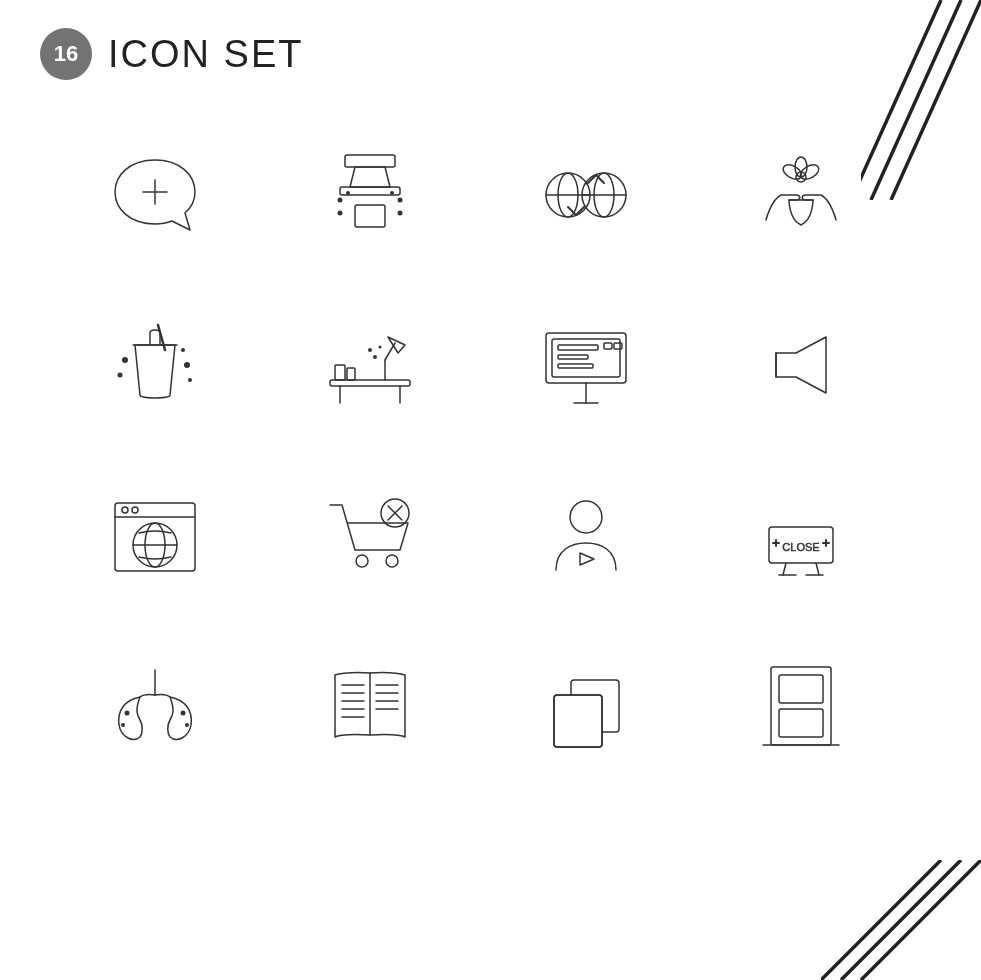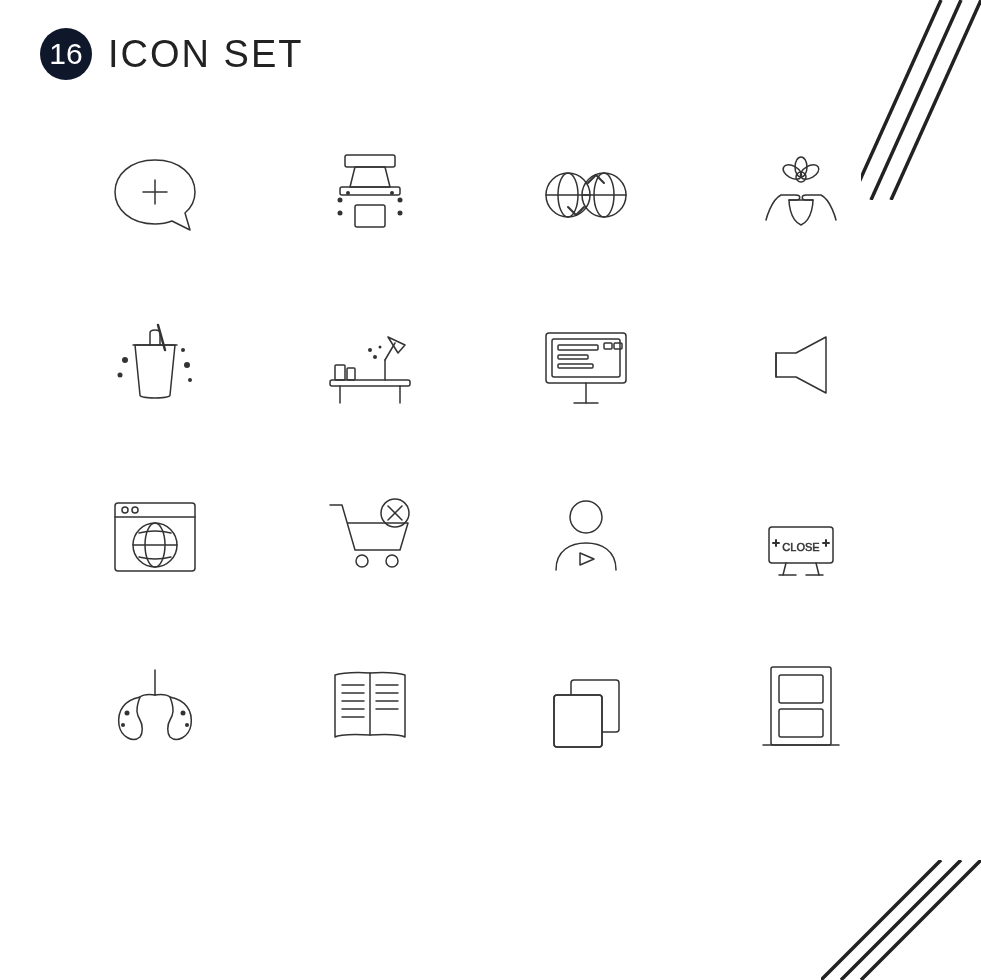--- a/index.html
+++ b/index.html
@@ -12,24 +12,24 @@
       overflow: hidden;
     }
 
     
     .header {
       display: flex;
       align-items: center;
       padding: 28px 40px 10px 40px;
     }
     .badge {
-      background: #0f172a;
+      background: #737373;
       color: white;
-      font-size: 30px;
-      font-weight: normal;
+      font-size: 22px;
+      font-weight: bold;
       width: 52px;
       height: 52px;
       border-radius: 50%;
       display: flex;
       align-items: center;
       justify-content: center;
       margin-right: 16px;
     }
     .header-title {
       font-size: 38px;

